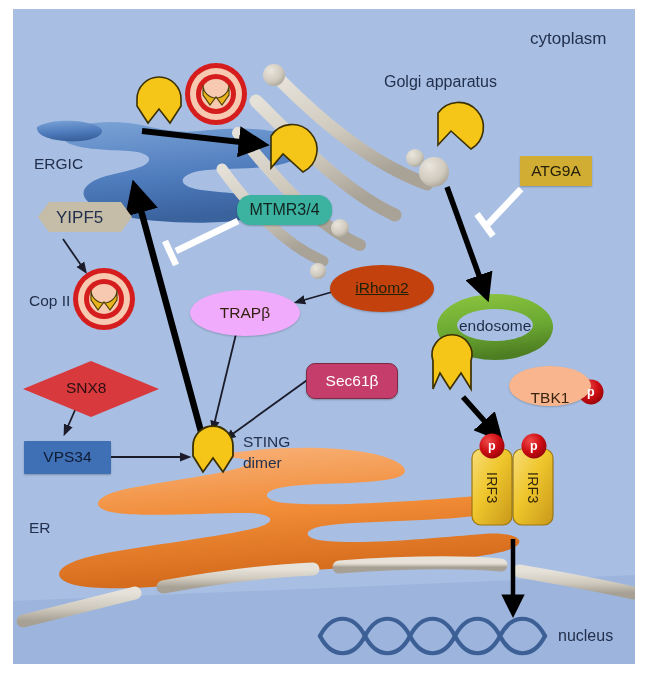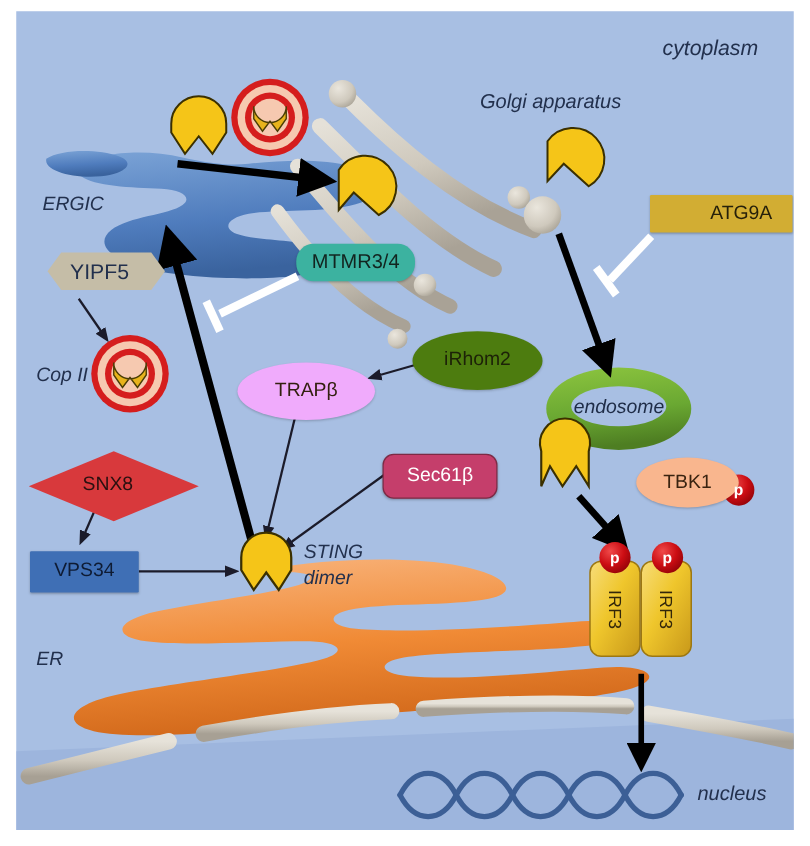--- a/index.html
+++ b/index.html
@@ -10,56 +10,57 @@
   #stage{position:relative;width:648px;height:677px;background:#ffffff;}
   #panel{
     position:absolute;left:13px;top:9px;width:622px;height:655px;
     background:#a8bfe3;overflow:hidden;
   }
   svg.layer{position:absolute;left:0;top:0;width:622px;height:655px;overflow:visible;}
 
   .lbl{
     position:absolute;color:#1f2a44;white-space:nowrap;
     font-family:"Liberation Sans","DejaVu Sans",sans-serif;
-    font-style:italic;
   }
   .lbl-plain{font-size:15.5px;color:#22304d;}
 
   .node{
     position:absolute;display:flex;align-items:center;justify-content:center;
     font-family:"Liberation Sans","DejaVu Sans",sans-serif;
     text-align:center;line-height:1.05;
   }
   .node-mtmr{
     background:#3cb2a0;border-radius:14px;color:#12241f;font-size:16px;
     box-shadow:0 1px 2px rgba(0,0,0,.25);
   }
   .node-atg9a{
     background:#d2ad33;color:#26200a;font-size:15.5px;border-radius:1px;
     box-shadow:0 1px 2px rgba(0,0,0,.25);
   }
   .node-irhom{
-    background:#4d7c0f;color:#1d2208;font-size:15.5px;border-radius:50%;
+    background:#c2410c;color:#1d2208;font-size:15.5px;border-radius:50%;
     box-shadow:0 1px 2px rgba(0,0,0,.2);
+    text-decoration:underline;
   }
   .node-trap{
     background:#f0abfc;color:#33200f;font-size:15.5px;border-radius:50%;
     box-shadow:0 1px 2px rgba(0,0,0,.2);
   }
   .node-sec61{
     background:#c53e6b;color:#ffffff;font-size:15.5px;border-radius:9px;
     border:1.4px solid #7d2a45;box-shadow:0 1px 2px rgba(0,0,0,.25);
   }
   .node-vps34{
     background:#3f6fb5;color:#0e1b33;font-size:15.5px;border-radius:1px;
     box-shadow:0 1px 2px rgba(0,0,0,.25);
   }
   .node-tbk1{
     background:#f9b68e;color:#3a2310;font-size:15.5px;border-radius:50%;
     box-shadow:0 1px 2px rgba(0,0,0,.2);
+    align-items:flex-end;
   }
   .node-yipf5-text{
     position:absolute;color:#22304d;font-size:17px;
   }
   .node-snx8-text{
     position:absolute;color:#2a1010;font-size:15.5px;
   }
   .irf3-lbl{
     position:absolute;color:#33270a;font-size:14px;letter-spacing:.3px;
     transform-origin:center center;
@@ -324,21 +325,21 @@
       </g>
       <g>
         <circle cx="578" cy="383" r="12.5" fill="url(#gradP)"></circle>
       </g>
     </svg>
 
     <div class="node node-mtmr" style="left:224px;top:186px;width:95px;height:30px;">
       <span>MTMR3/4</span>
     </div>
 
-    <div class="node node-atg9a" style="left:507px;top:147px;width:82px;height:30px;padding-left:32px;">
+    <div class="node node-atg9a" style="left:507px;top:147px;width:72px;height:30px;">
       <span>ATG9A</span>
     </div>
 
     <div class="node node-irhom" style="left:317px;top:256px;width:104px;height:47px;">
       <span>iRhom2</span>
     </div>
 
     <div class="node node-trap" style="left:177px;top:281px;width:110px;height:46px;">
       <span>TRAPβ</span>
     </div>

